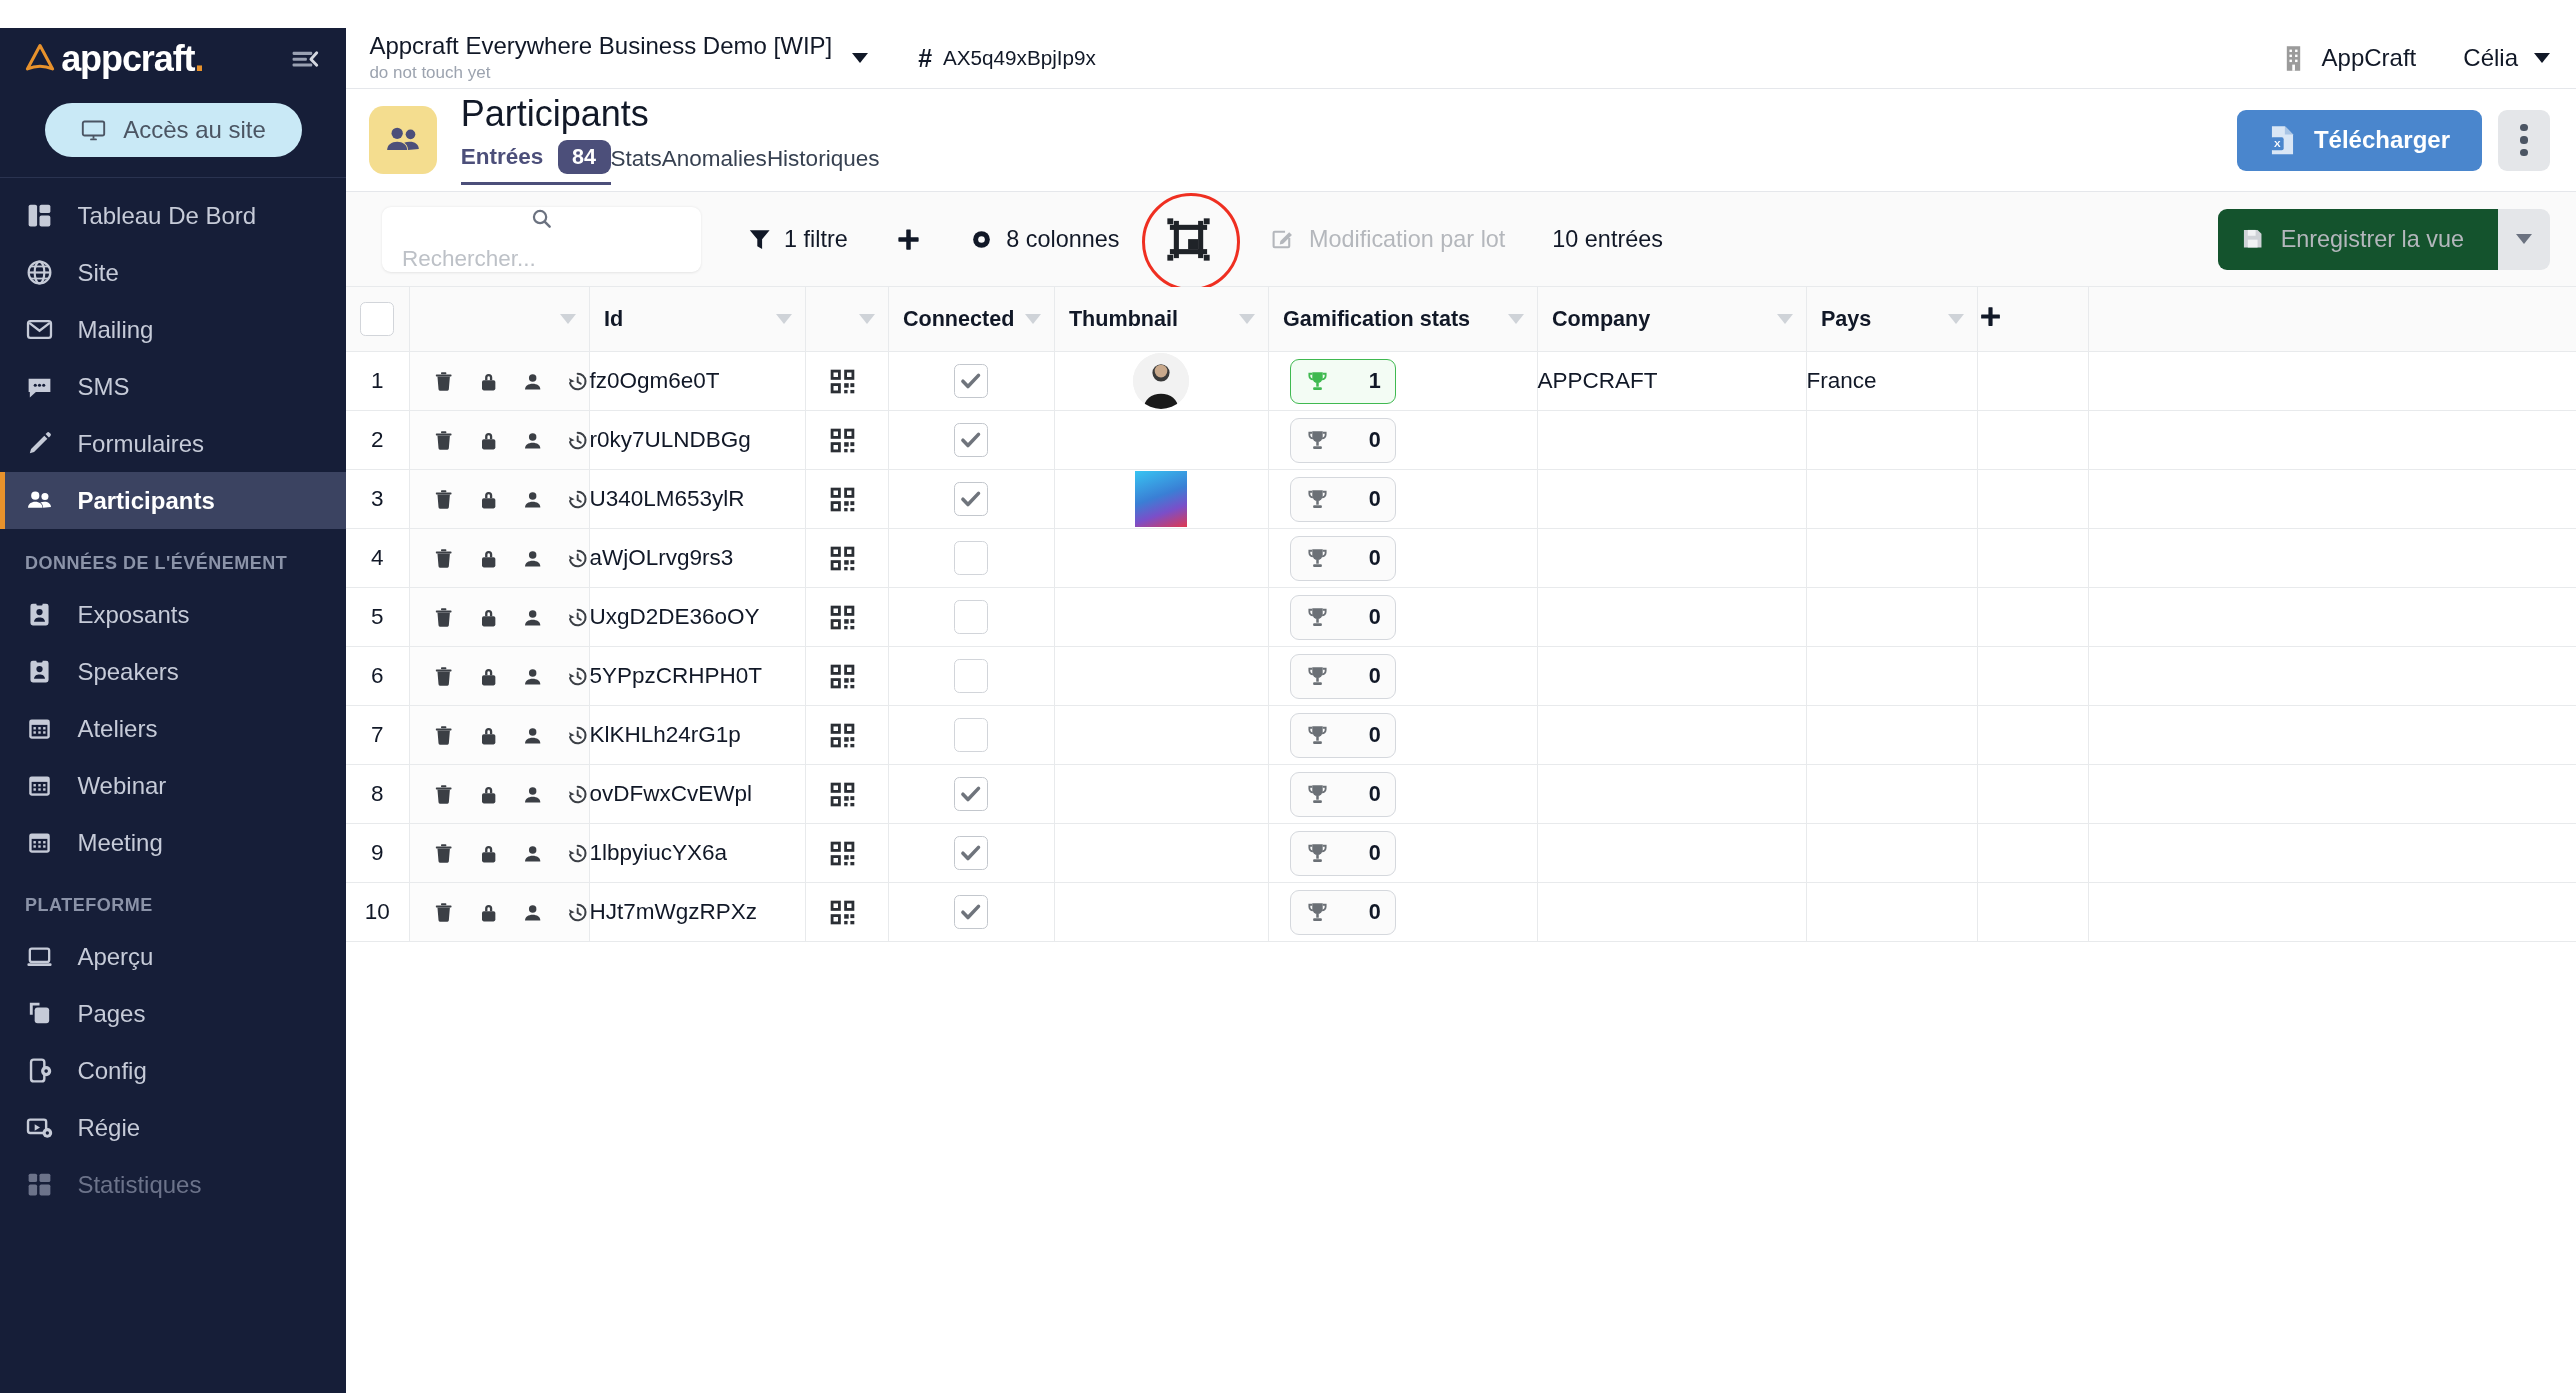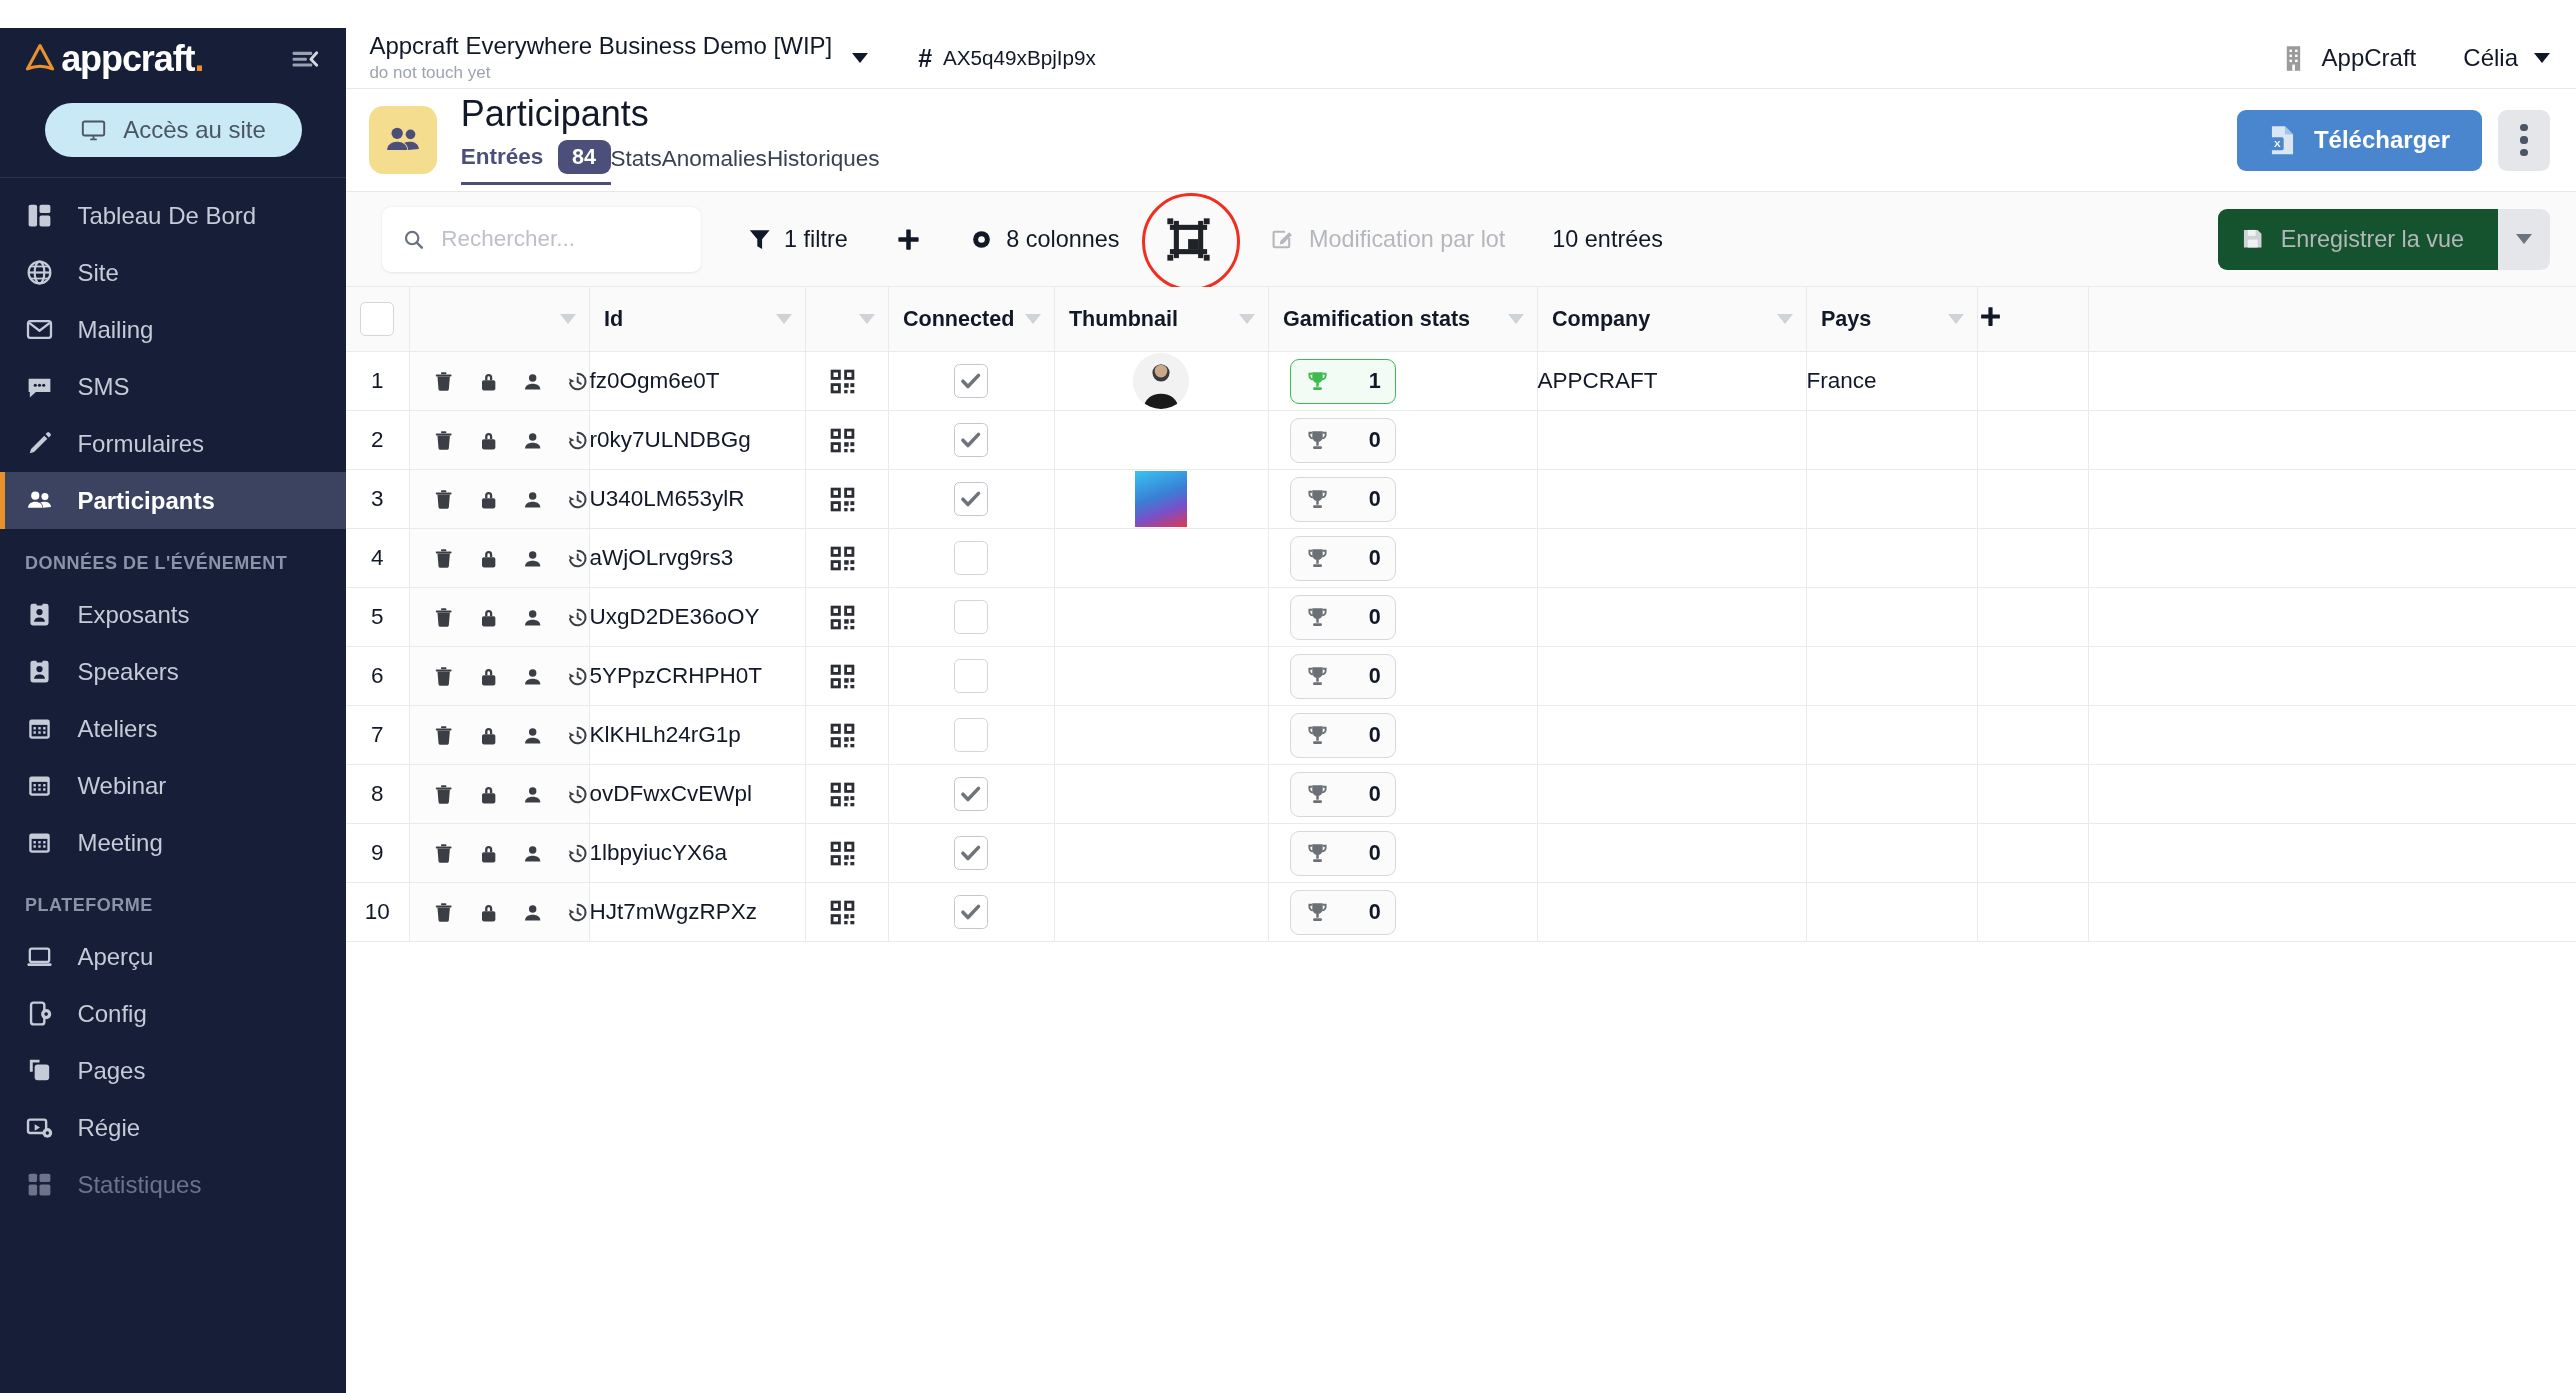--- a/index.html
+++ b/index.html
@@ -122,20 +122,21 @@
   
   .toolbar {
     height: 94px; display: flex; align-items: center;
     padding: 0 27px 0 36px; background: #fafafa;
     flex: 0 0 94px; position: relative;
   }
   .search {
     width: 319px; height: 65px; background:#fff; border-radius: 9px;
     display:flex; align-items:center; gap: 16px; padding: 0 20px;
     box-shadow: 0 0.9px 2.7px rgba(0,0,0,0.09);
+    flex-direction: column;
   }
   .search input {
     border:none; outline:none; font-size: 22.5px; color:#111827;
     background: transparent; width: 100%;
     font-family: "Liberation Sans", sans-serif;
   }
   .search input::placeholder { color: #bdc1c7; }
   .tb-item {
     display:flex; align-items:center; gap: 12.6px; cursor:pointer;
     font-size: 23.4px; color:#111827; margin-left: 47px;
@@ -385,33 +386,33 @@
       <div class="sb-item">
         <svg class="sb-ico" viewBox="0 0 24 24">
           <rect x="4" y="5.5" width="16" height="11" rx="1.6" fill="none" stroke="#c6cbd8" stroke-width="1.9"></rect>
           <rect x="2" y="17.6" width="20" height="2.2" rx="1" fill="#c6cbd8"></rect>
         </svg>
         <span class="lbl">Aperçu</span>
       </div>
 
       <div class="sb-item">
         <svg class="sb-ico" viewBox="0 0 24 24">
+          <path d="M4 3h8v2.4H6.4V13H4z" fill="#c6cbd8"></path>
+          <rect x="8" y="7" width="12" height="13" rx="2.4" fill="#c6cbd8"></rect>
+        </svg>
+        <span class="lbl">Pages</span>
+      </div>
+
+      <div class="sb-item">
+        <svg class="sb-ico" viewBox="0 0 24 24">
           <rect x="5" y="3" width="11" height="18" rx="2.2" fill="none" stroke="#c6cbd8" stroke-width="2"></rect>
           <circle cx="17.5" cy="12.5" r="4.2" fill="#c6cbd8"></circle>
           <circle cx="17.5" cy="12.5" r="1.5" fill="#161e38"></circle>
         </svg>
         <span class="lbl">Config</span>
-      </div>
-
-      <div class="sb-item">
-        <svg class="sb-ico" viewBox="0 0 24 24">
-          <path d="M4 3h8v2.4H6.4V13H4z" fill="#c6cbd8"></path>
-          <rect x="8" y="7" width="12" height="13" rx="2.4" fill="#c6cbd8"></rect>
-        </svg>
-        <span class="lbl">Pages</span>
       </div>
 
       <div class="sb-item">
         <svg class="sb-ico" viewBox="0 0 24 24">
           <rect x="2.5" y="5.5" width="15" height="11" rx="1.8" fill="none" stroke="#c6cbd8" stroke-width="2"></rect>
           <path d="M8 9.3l4.4 2.7L8 14.7z" fill="#c6cbd8"></path>
           <circle cx="18.5" cy="16.5" r="4" fill="#c6cbd8"></circle>
           <circle cx="18.5" cy="16.5" r="1.4" fill="#161e38"></circle>
         </svg>
         <span class="lbl">Régie</span>

